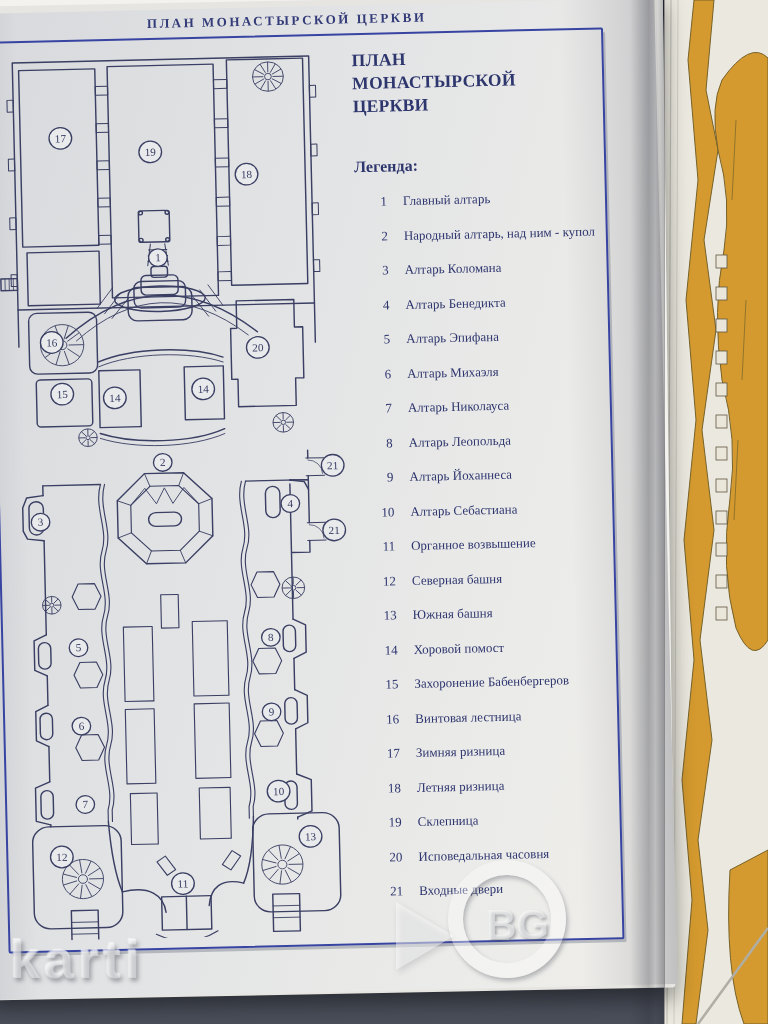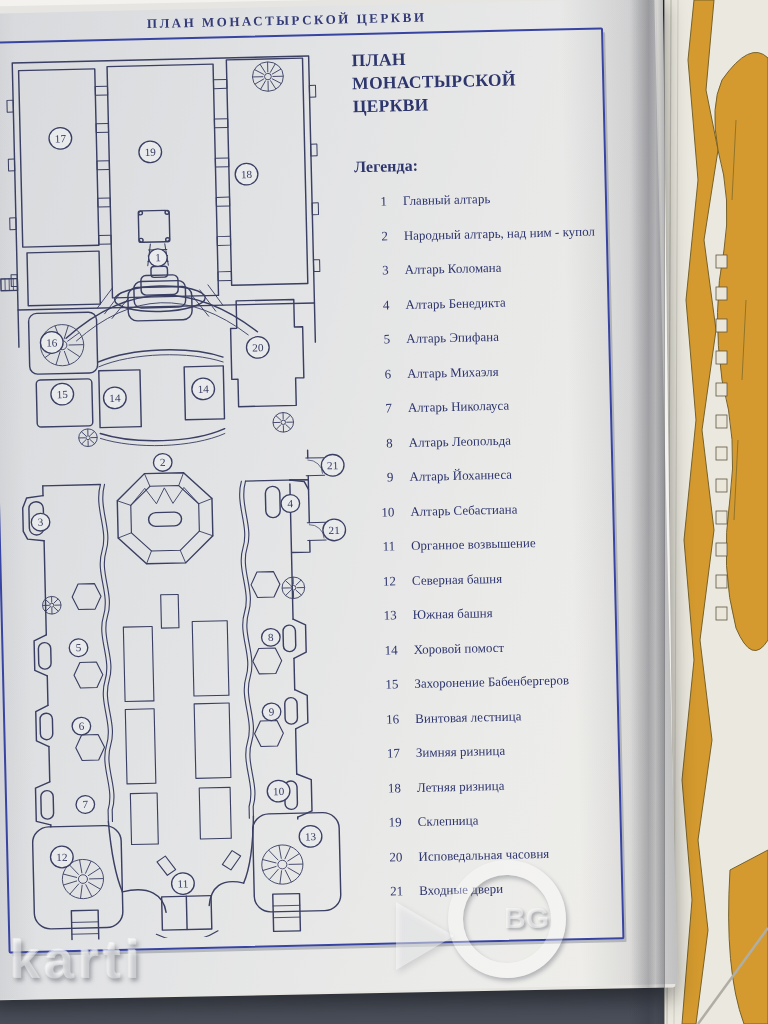--- a/index.html
+++ b/index.html
@@ -50,21 +50,21 @@
   
   .watermark{position:absolute;left:0;top:862px;width:640px;height:170px;z-index:20;pointer-events:none;}
   .wm-word{position:absolute;font-family:"Liberation Sans","DejaVu Sans",sans-serif;font-weight:bold;
     color:rgba(255,255,255,0.42);
     text-shadow:2px 3px 4px rgba(95,98,108,0.55),-1px -1px 1px rgba(255,255,255,0.6);}
   .wm-auction{left:4px;top:-14px;font-size:94px;letter-spacing:8px;}
   .wm-karti{left:10px;top:66px;font-size:54px;letter-spacing:4px;}
   .wm-ring{position:absolute;left:448px;top:-2px;width:88px;height:88px;
     border:15px solid rgba(255,255,255,0.38);border-radius:50%;
     box-shadow:2px 3px 4px rgba(95,98,108,0.40),inset 2px 3px 4px rgba(95,98,108,0.40);}
-  .wm-bg{position:absolute;right:2px;top:26px;font-style:normal;font-size:30px;font-weight:bold;
+  .wm-bg{position:absolute;right:2px;top:26px;font-style:normal;font-size:42px;font-weight:bold;
     font-family:"Liberation Sans","DejaVu Sans",sans-serif;color:rgba(255,255,255,0.50);
     text-shadow:2px 2px 3px rgba(95,98,108,0.45);margin-left:20px;}
   .wm-tri{position:absolute;left:396px;top:40px;width:0;height:0;
     border-left:58px solid rgba(255,255,255,0.45);
     border-top:34px solid transparent;border-bottom:34px solid transparent;
     filter:drop-shadow(2px 3px 3px rgba(95,98,108,0.45));}
 </style>
 </head>
 <body>
 

